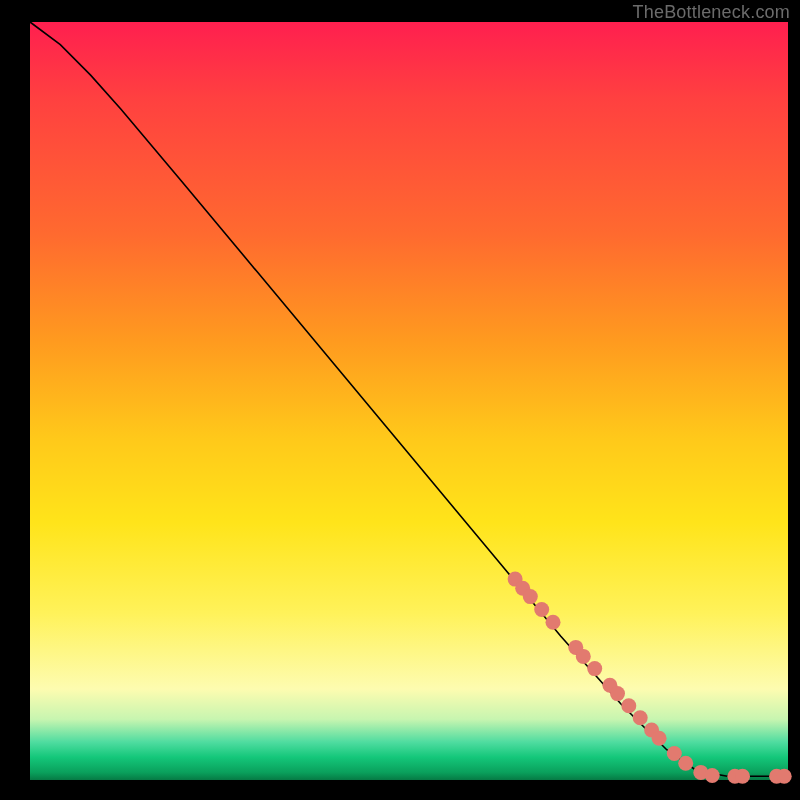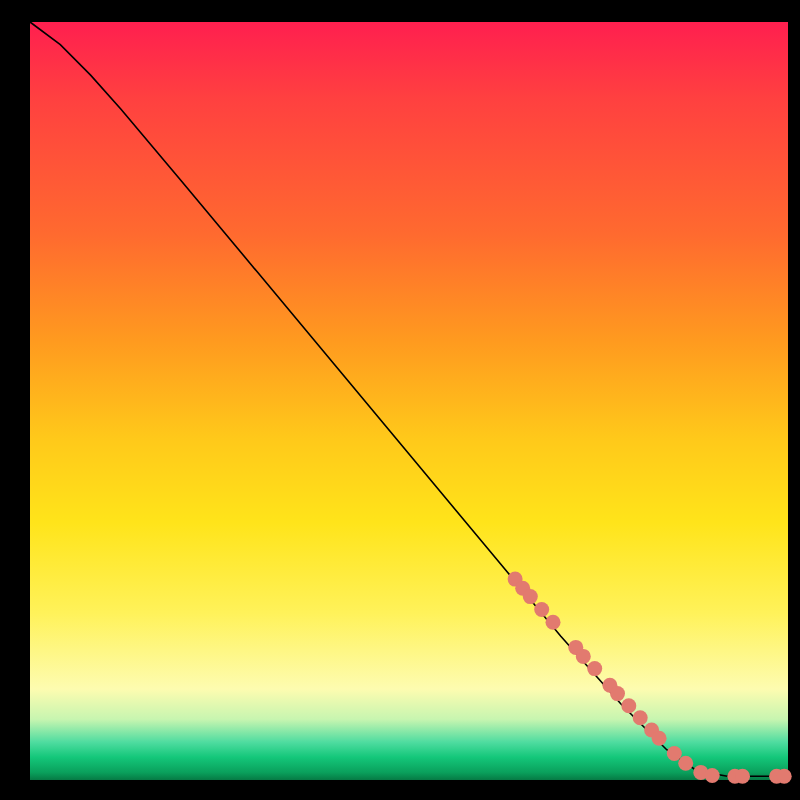--- a/index.html
+++ b/index.html
@@ -56,20 +56,21 @@
     stroke: #000;
     stroke-width: 1.6;
   }
 </style>
 </head>
 <body>
 
 <div class="stage">
   <div class="plot-area"></div>
 
+  <div class="attribution">TheBottleneck.com</div>
 
   <svg class="overlay" viewBox="0 0 758 758">
     <path class="curve" d="M0.0 0.0 L30.3 22.7 L60.6 53.1 L91.0 87.2 L151.6 159.2 L227.4 250.1 L303.2 341.1 L379.0 432.1 L454.8 523.0 L530.6 614.0 L591.2 682.2 L636.7 727.7 L667.0 748.9 L697.4 754.2 L758.0 754.2"></path>
     <g>
         <circle cx="485.1" cy="557.1" r="7.5" fill="#e27a6f"></circle>
         <circle cx="492.7" cy="566.2" r="7.5" fill="#e27a6f"></circle>
         <circle cx="500.3" cy="574.6" r="7.5" fill="#e27a6f"></circle>
         <circle cx="511.7" cy="587.5" r="7.5" fill="#e27a6f"></circle>
         <circle cx="523.0" cy="600.3" r="7.5" fill="#e27a6f"></circle>
         <circle cx="545.8" cy="625.4" r="7.5" fill="#e27a6f"></circle>

